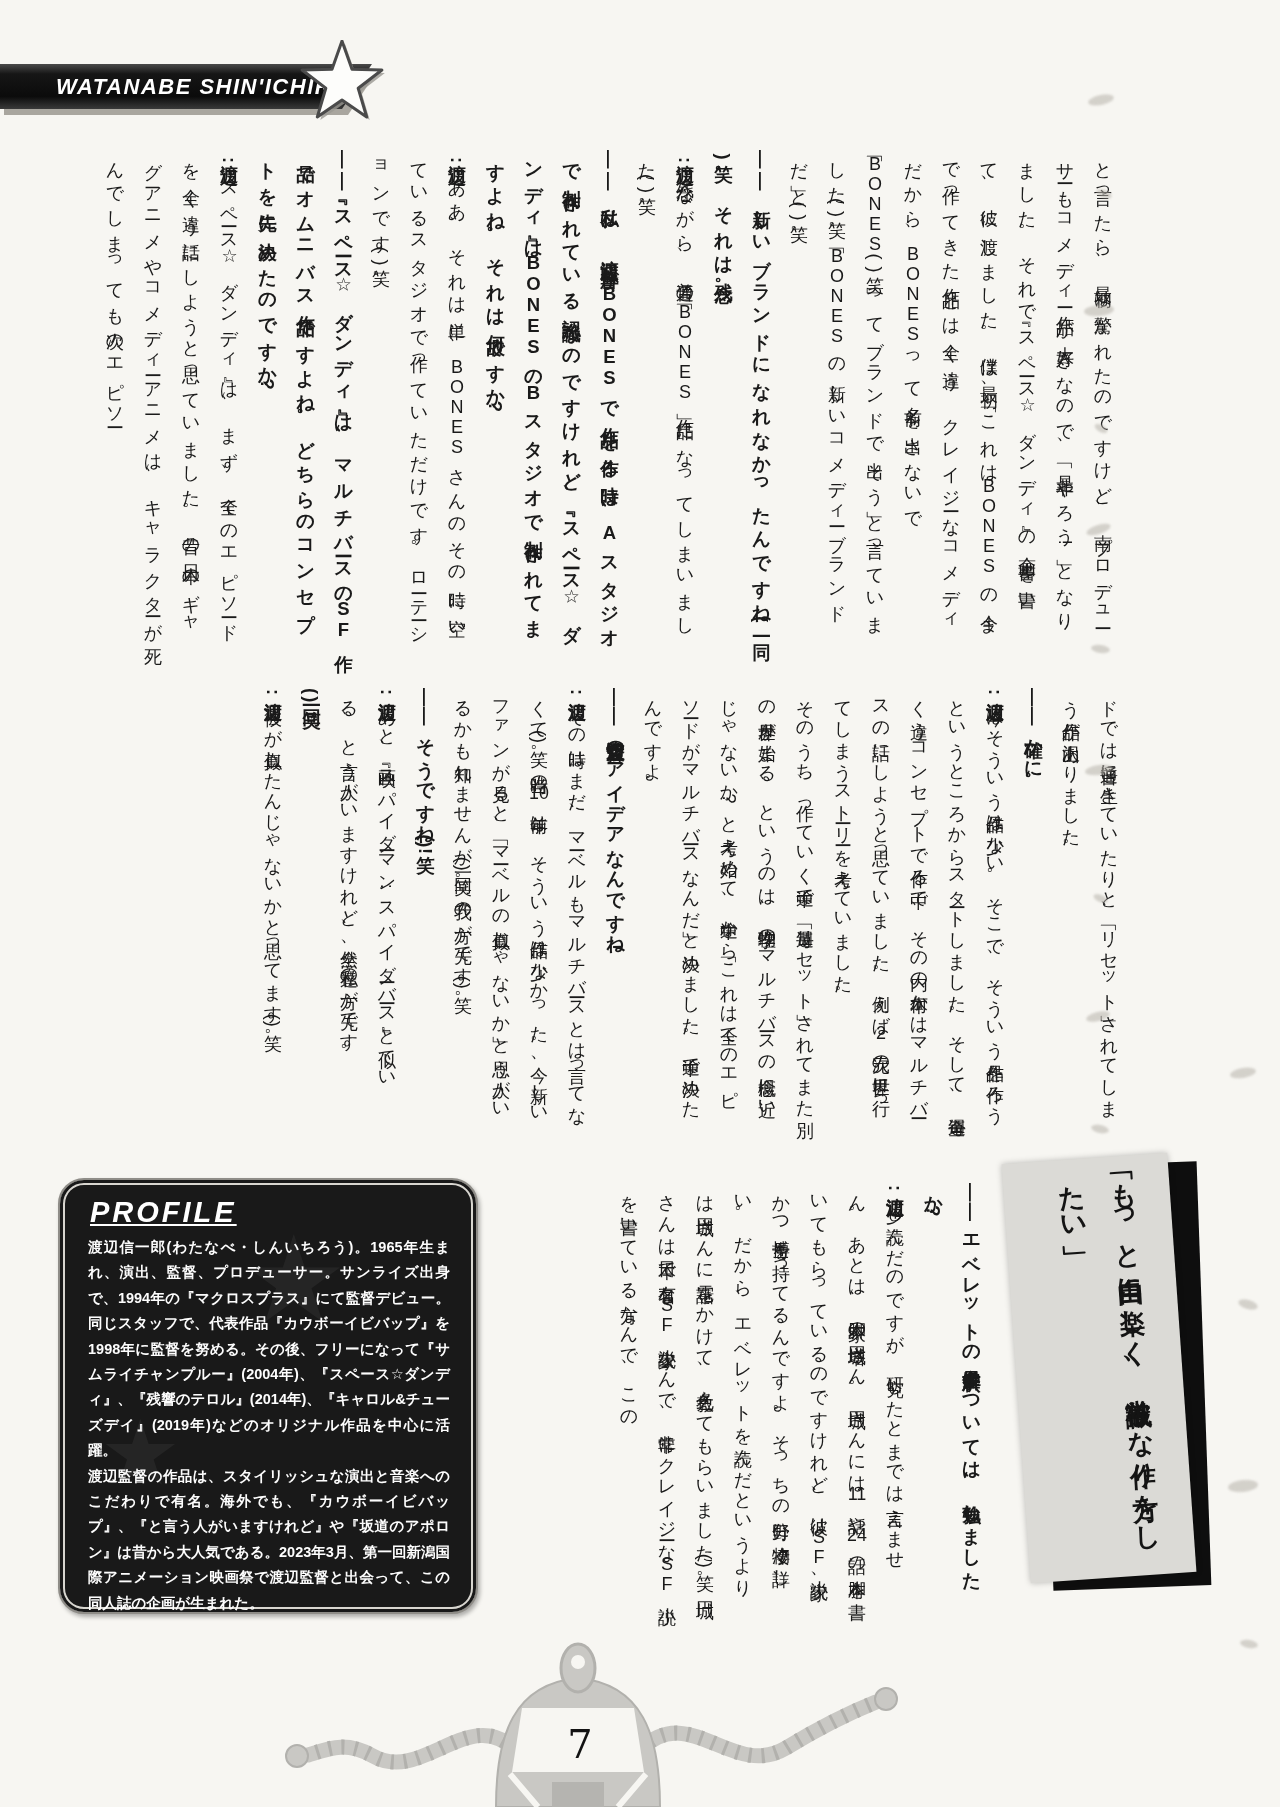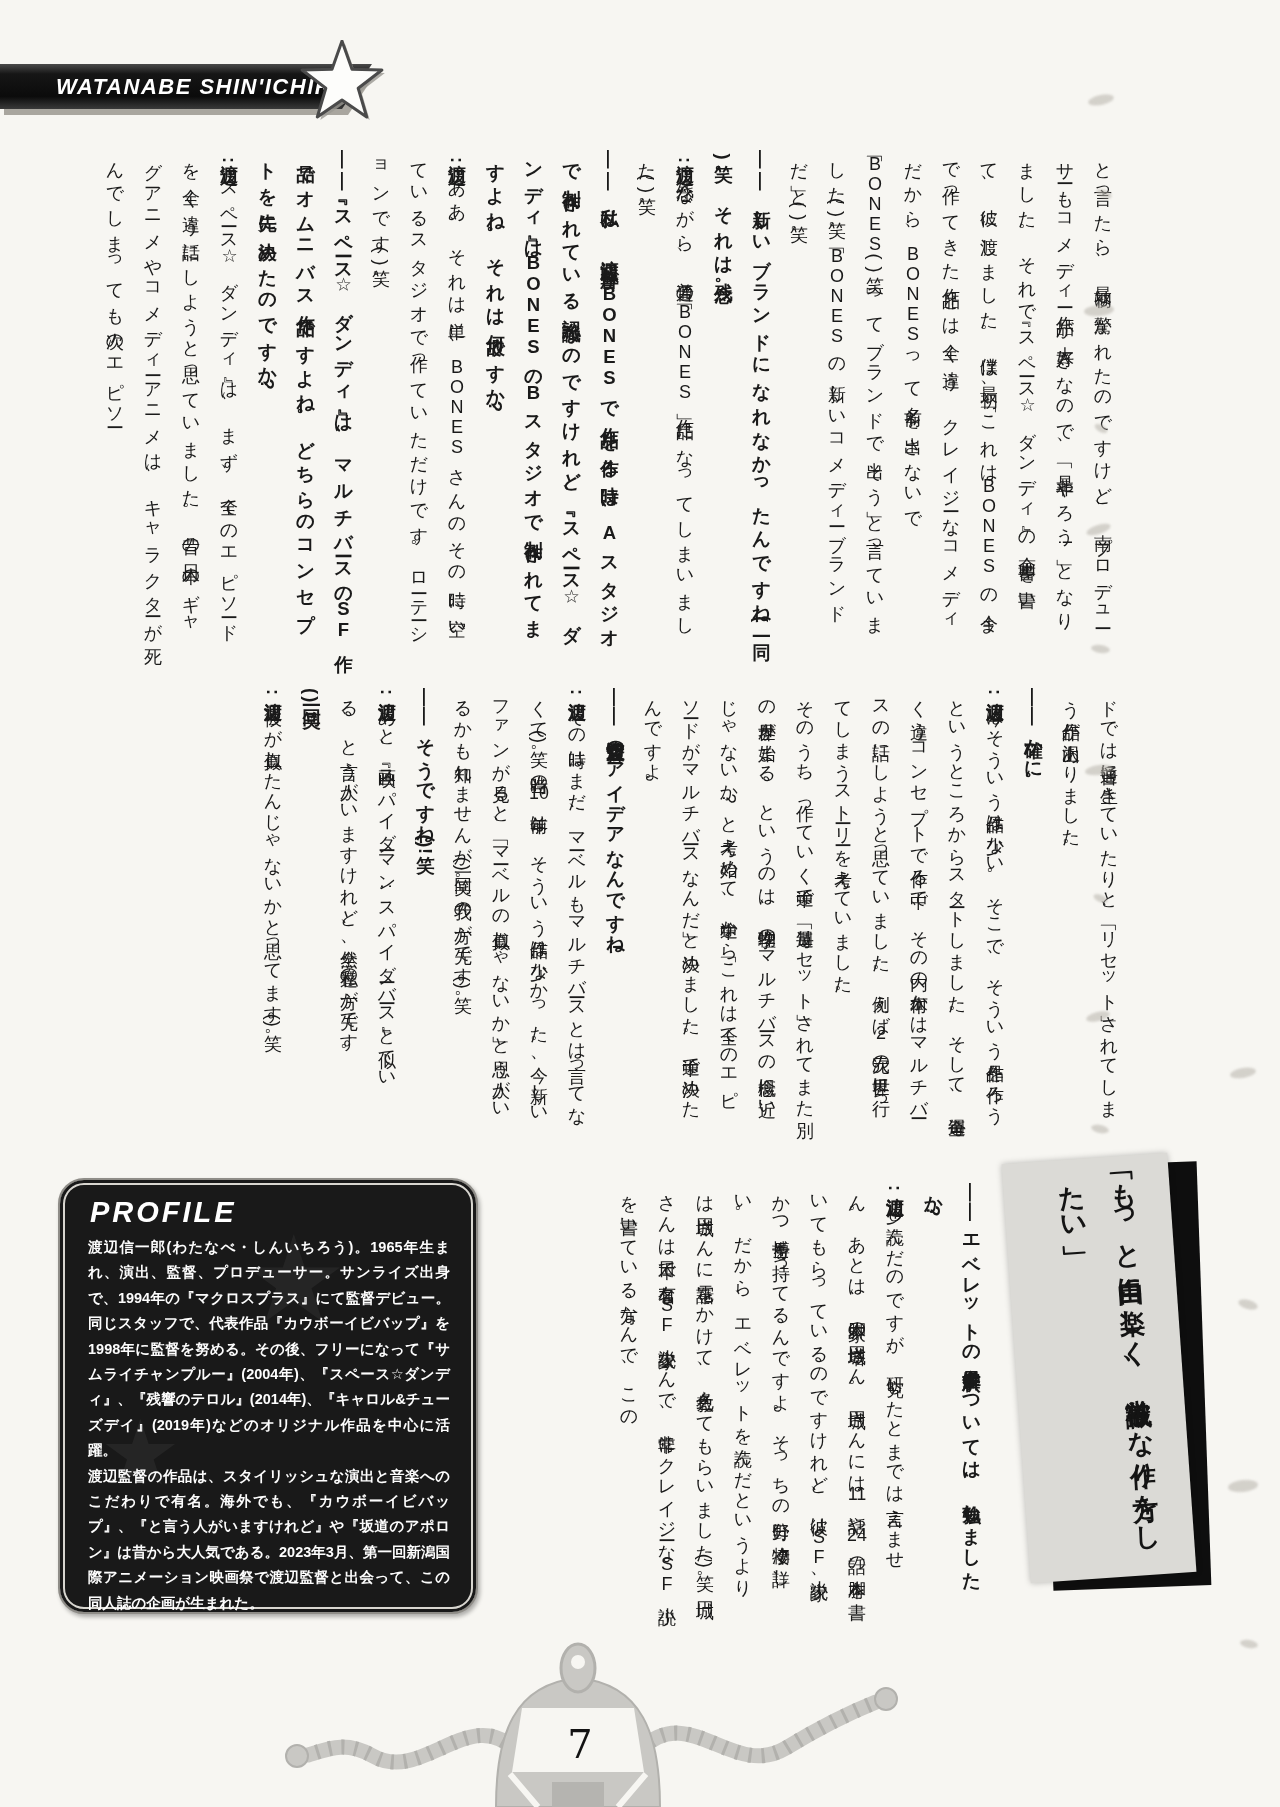--- a/index.html
+++ b/index.html
@@ -59,21 +59,21 @@
     position:absolute; left:58px; top:1178px; width:420px; height:436px;
     background:#191919; border:2px solid #8f8d88; border-radius:26px;
     box-shadow:inset 0 0 0 3px #191919, inset 0 0 0 5px #d8d6d0, 2px 3px 4px rgba(0,0,0,.3);
     box-sizing:border-box; overflow:hidden;
   }
   .profile .pstar{position:absolute; color:#ffffff; opacity:0.05; pointer-events:none;}
   .profile .s1{font-size:120px; left:180px; top:30px;}
   .profile .s2{font-size:90px; left:40px; top:220px;}
   .profile h2{
     margin:16px 0 6px 30px; color:#fff; font-size:29px; font-weight:900;
-    letter-spacing:3px; font-style:italic;
+    letter-spacing:3px; font-style:italic;text-decoration:underline;
   }
   .profile p{
     margin:0 26px 0 28px; color:#fdfdfd; font-size:14.5px; font-weight:700;
     line-height:25.4px; text-align:justify;
   }
   
   .robot{position:absolute; left:170px; top:1642px;}
   
   .tex{
     position:absolute; background:#b7b3ab; opacity:.55;

